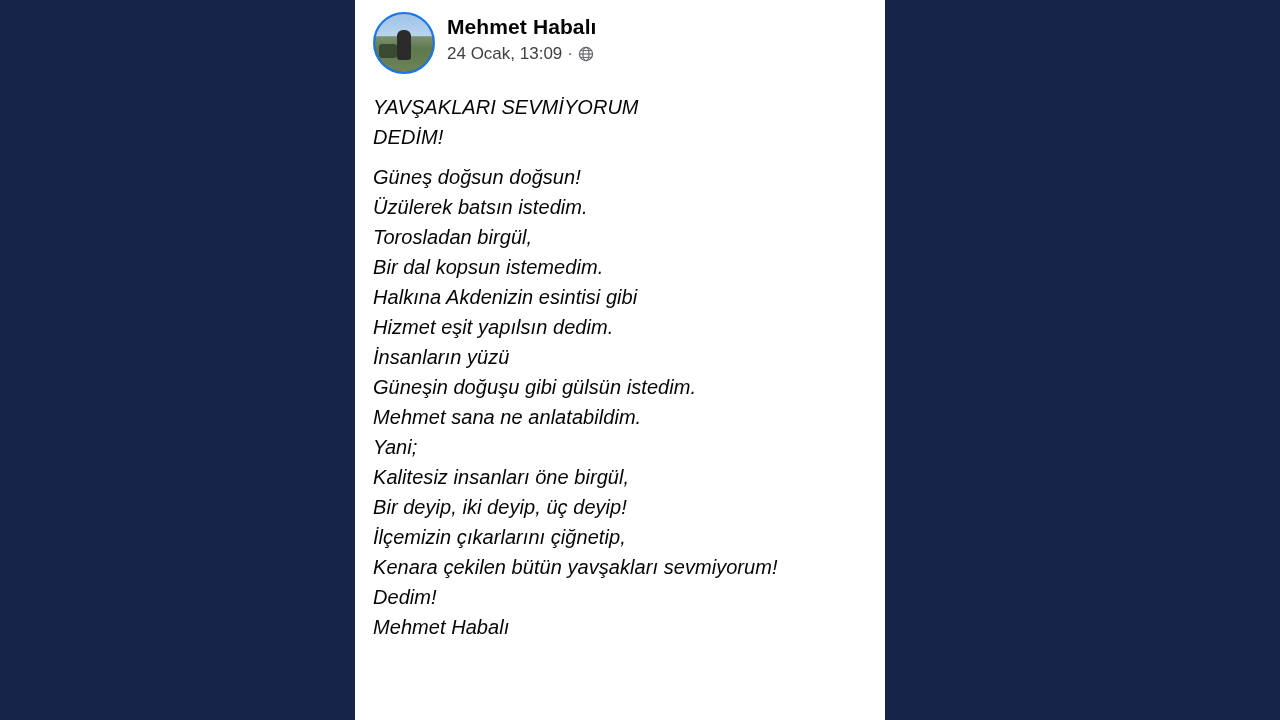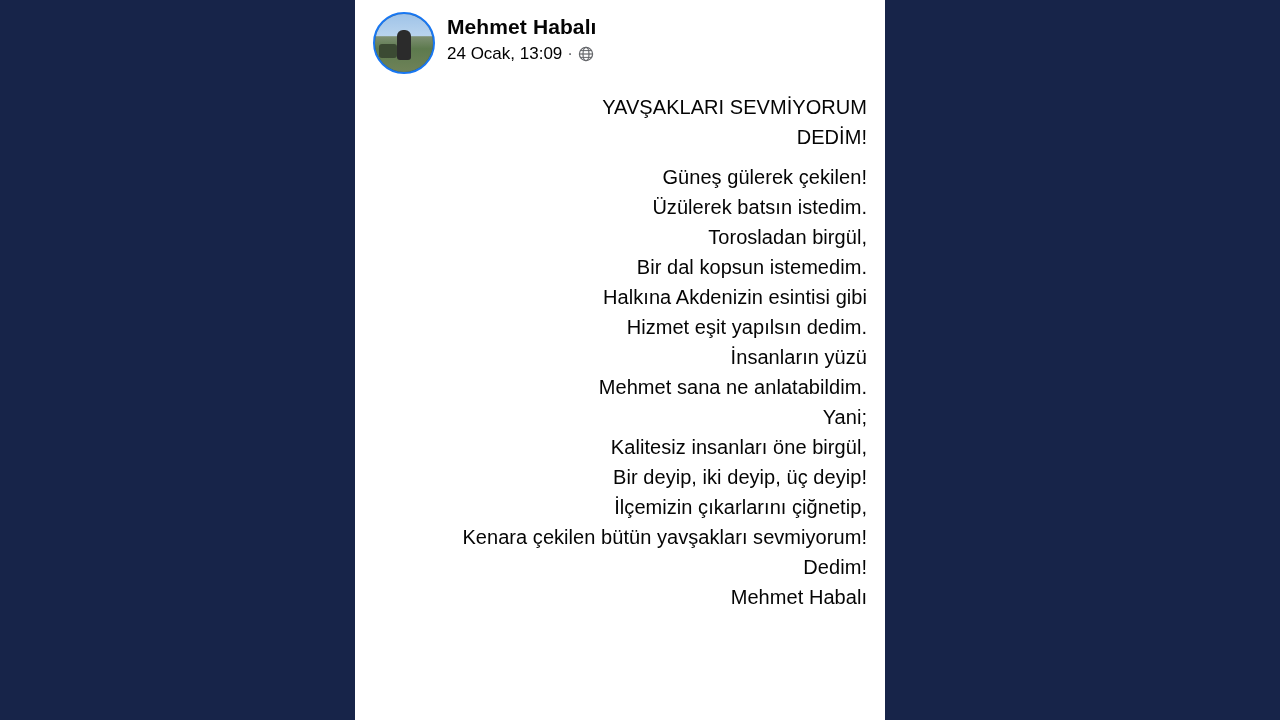--- a/index.html
+++ b/index.html
@@ -12,21 +12,20 @@
   body {
     background: #172449;
     font-family: "Liberation Sans", sans-serif;
   }
 
   #screen {
     position: relative;
     width: 1224px;
     height: 720px;
     background: #172449;
-    text-align: right;
   }
 
   
   .post-card {
     position: absolute;
     left: 355px;
     top: 0;
     width: 530px;
     height: 720px;
     background: #ffffff;
@@ -97,21 +96,21 @@
   }
 
   .meta-row {
     display: flex;
     align-items: center;
     gap: 5px;
     margin-top: 3px;
   }
   .meta-time {
     font-size: 17px;
-    color: #000000;
+    color: #404040;
     line-height: 22px;
   }
   .meta-dot {
     font-size: 17px;
     color: #65676b;
     line-height: 22px;
   }
   .globe-icon {
     display: inline-flex;
     width: 16px;
@@ -125,20 +124,21 @@
     font-size: 20px;
     line-height: 30px;
     color: #050505;
     letter-spacing: .05px;
   }
   .post-body .para-break {
     height: 10px;
   }
   .post-line {
     white-space: pre-wrap;
+    font-style: italic;
   }
 </style>
 </head>
 <body>
 
 <div id="screen">
 
   <div class="post-card">
 
     <div class="post-header">
@@ -160,27 +160,28 @@
             </svg>
           </span>
         </div>
       </div>
     </div>
 
     <div class="post-body">
       <div class="post-line">YAVŞAKLARI SEVMİYORUM</div>
       <div class="post-line">DEDİM!</div>
       <div class="para-break"></div>
-      <div class="post-line">Güneş gülerek çekilen!</div>
+      <div class="post-line">Güneş doğsun doğsun!</div>
       <div class="post-line">Üzülerek batsın istedim.</div>
       <div class="post-line">Torosladan birgül,</div>
       <div class="post-line">Bir dal kopsun istemedim.</div>
       <div class="post-line">Halkına Akdenizin esintisi gibi</div>
       <div class="post-line">Hizmet eşit yapılsın dedim.</div>
       <div class="post-line">İnsanların yüzü</div>
+      <div class="post-line">Güneşin doğuşu gibi gülsün istedim.</div>
       <div class="post-line">Mehmet sana ne anlatabildim.</div>
       <div class="post-line">Yani;</div>
       <div class="post-line">Kalitesiz insanları öne birgül,</div>
       <div class="post-line">Bir deyip, iki deyip, üç deyip!</div>
       <div class="post-line">İlçemizin çıkarlarını çiğnetip,</div>
       <div class="post-line">Kenara çekilen bütün yavşakları sevmiyorum!</div>
       <div class="post-line">Dedim!</div>
       <div class="post-line">Mehmet Habalı</div>
     </div>
 

